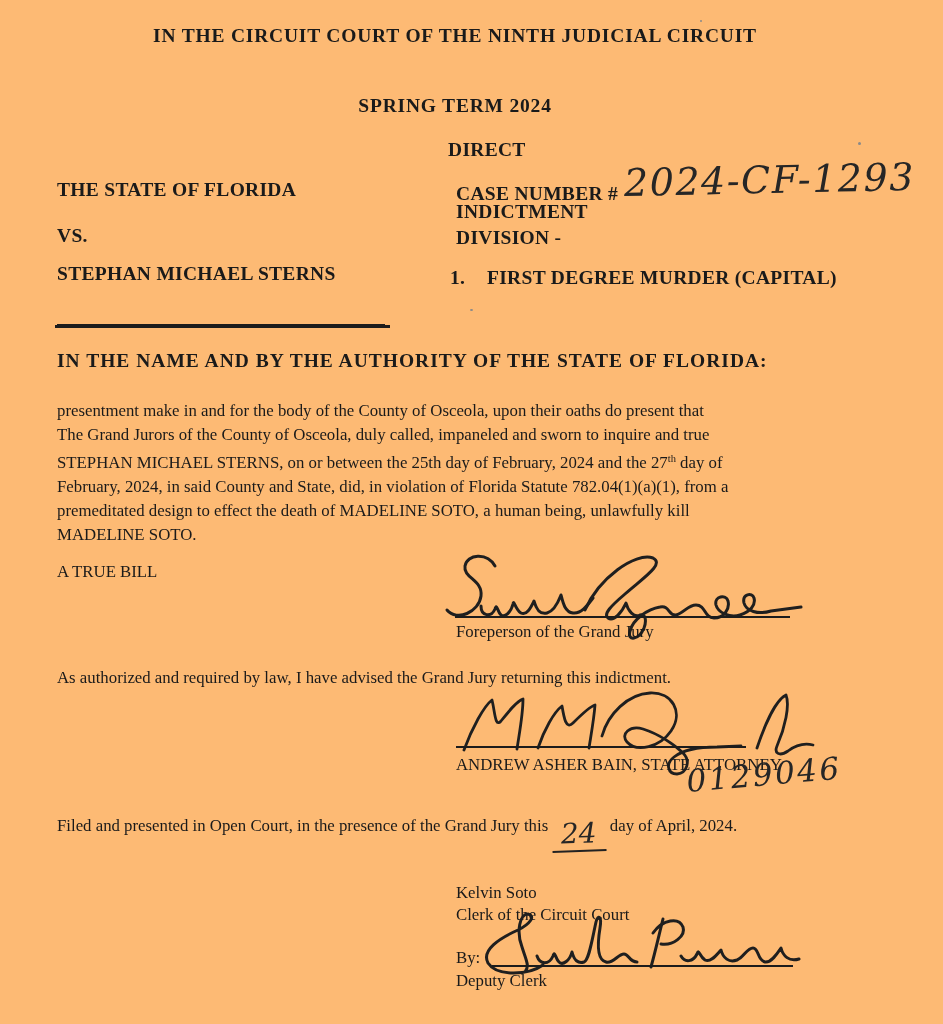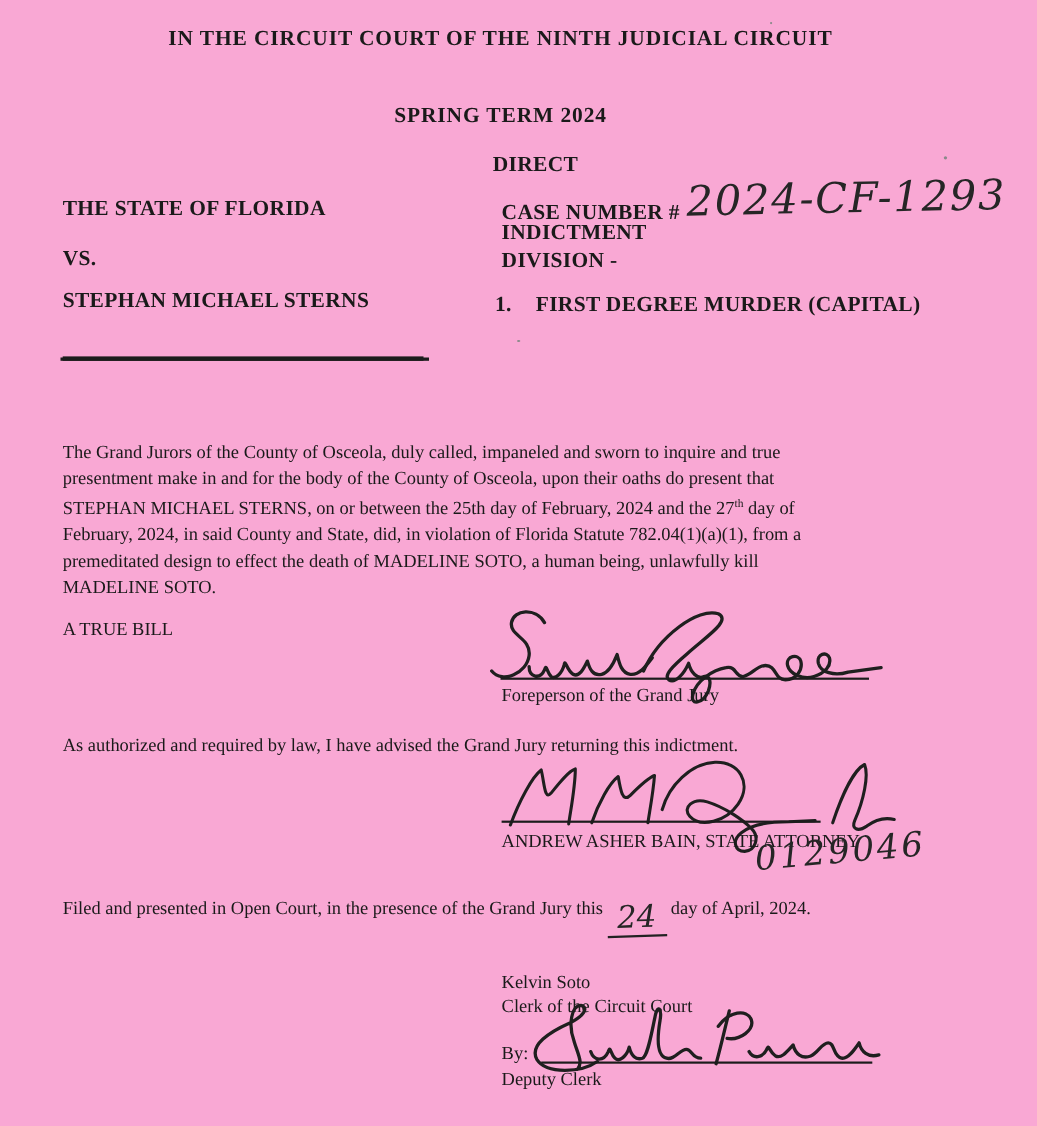--- a/index.html
+++ b/index.html
@@ -1,18 +1,18 @@
 <!DOCTYPE html>
 <html><head>
 <meta charset="utf-8">
 <style>
   html,body{margin:0;padding:0;background:#e8e8e8;}
   .page{
     position:relative;width:943px;height:1024px;margin:0 auto;
-    background:#f9a8d4;overflow:hidden;
+    background:#fdba74;overflow:hidden;
     font-family:"Liberation Serif","DejaVu Serif",serif;
     color:#1a1a1a;
   }
   .abs{position:absolute;}
   .b{font-weight:700;}
   .center{text-align:center;}
   .t{font-size:16.8px;line-height:21px;white-space:nowrap;}
   .cap{font-size:19.5px;letter-spacing:.3px;white-space:nowrap;}
   .title{font-size:19.5px;letter-spacing:.8px;line-height:24px;}
   .bodyline{font-size:16.8px;line-height:24px;white-space:nowrap;}
@@ -49,24 +49,25 @@
 
   <div class="abs cap b" style="left:448px;top:139px;">DIRECT</div>
   <div class="abs cap b" style="left:456px;top:161px;margin-top:40px;">INDICTMENT</div>
   <div class="abs cap b" style="left:456px;top:183px;">CASE NUMBER #</div>
   <div class="abs hw hw-case" style="left:624px;top:158px;">2024-CF-1293</div>
   <div class="abs cap b" style="left:456px;top:227px;">DIVISION -</div>
   <div class="abs cap b" style="left:450px;top:267px;">1.</div>
   <div class="abs cap b" style="left:487px;top:267px;">FIRST DEGREE MURDER (CAPITAL)</div>
 
   <div class="abs rule" style="left:57px;top:324px;width:328px;height:3.5px;"></div>
+  <div class="abs b" style="left:57px;top:350px;font-size:19.5px;letter-spacing:1px;white-space:nowrap;">IN THE NAME AND BY THE AUTHORITY OF THE STATE OF FLORIDA:</div>
 
   <div class="abs" style="left:57px;top:399px;">
+    <div class="bodyline">presentment make in and for the body of the County of Osceola, upon their oaths do present that</div>
     <div class="bodyline">The Grand Jurors of the County of Osceola, duly called, impaneled and sworn to inquire and true</div>
-    <div class="bodyline">presentment make in and for the body of the County of Osceola, upon their oaths do present that</div>
     <div class="bodyline"><span>STEPHAN MICHAEL STERNS, on or between the 25th day of February, 2024 and the 27</span><span class="sup">th</span><span> day of</span></div>
     <div class="bodyline">February, 2024, in said County and State, did, in violation of Florida Statute 782.04(1)(a)(1), from a</div>
     <div class="bodyline">premeditated design to effect the death of MADELINE SOTO, a human being, unlawfully kill</div>
     <div class="bodyline">MADELINE SOTO.</div>
   </div>
 
   <div class="abs t" style="left:57px;top:561px;">A TRUE BILL</div>
 
   <svg class="abs sig" style="left:435px;top:548px;" width="370" height="95" viewBox="0 0 370 95" role="img">
     <path stroke-width="3" d="M60 18 C52 4 32 6 30 18 C28 30 48 32 46 48 C44 64 22 74 12 62"></path>

